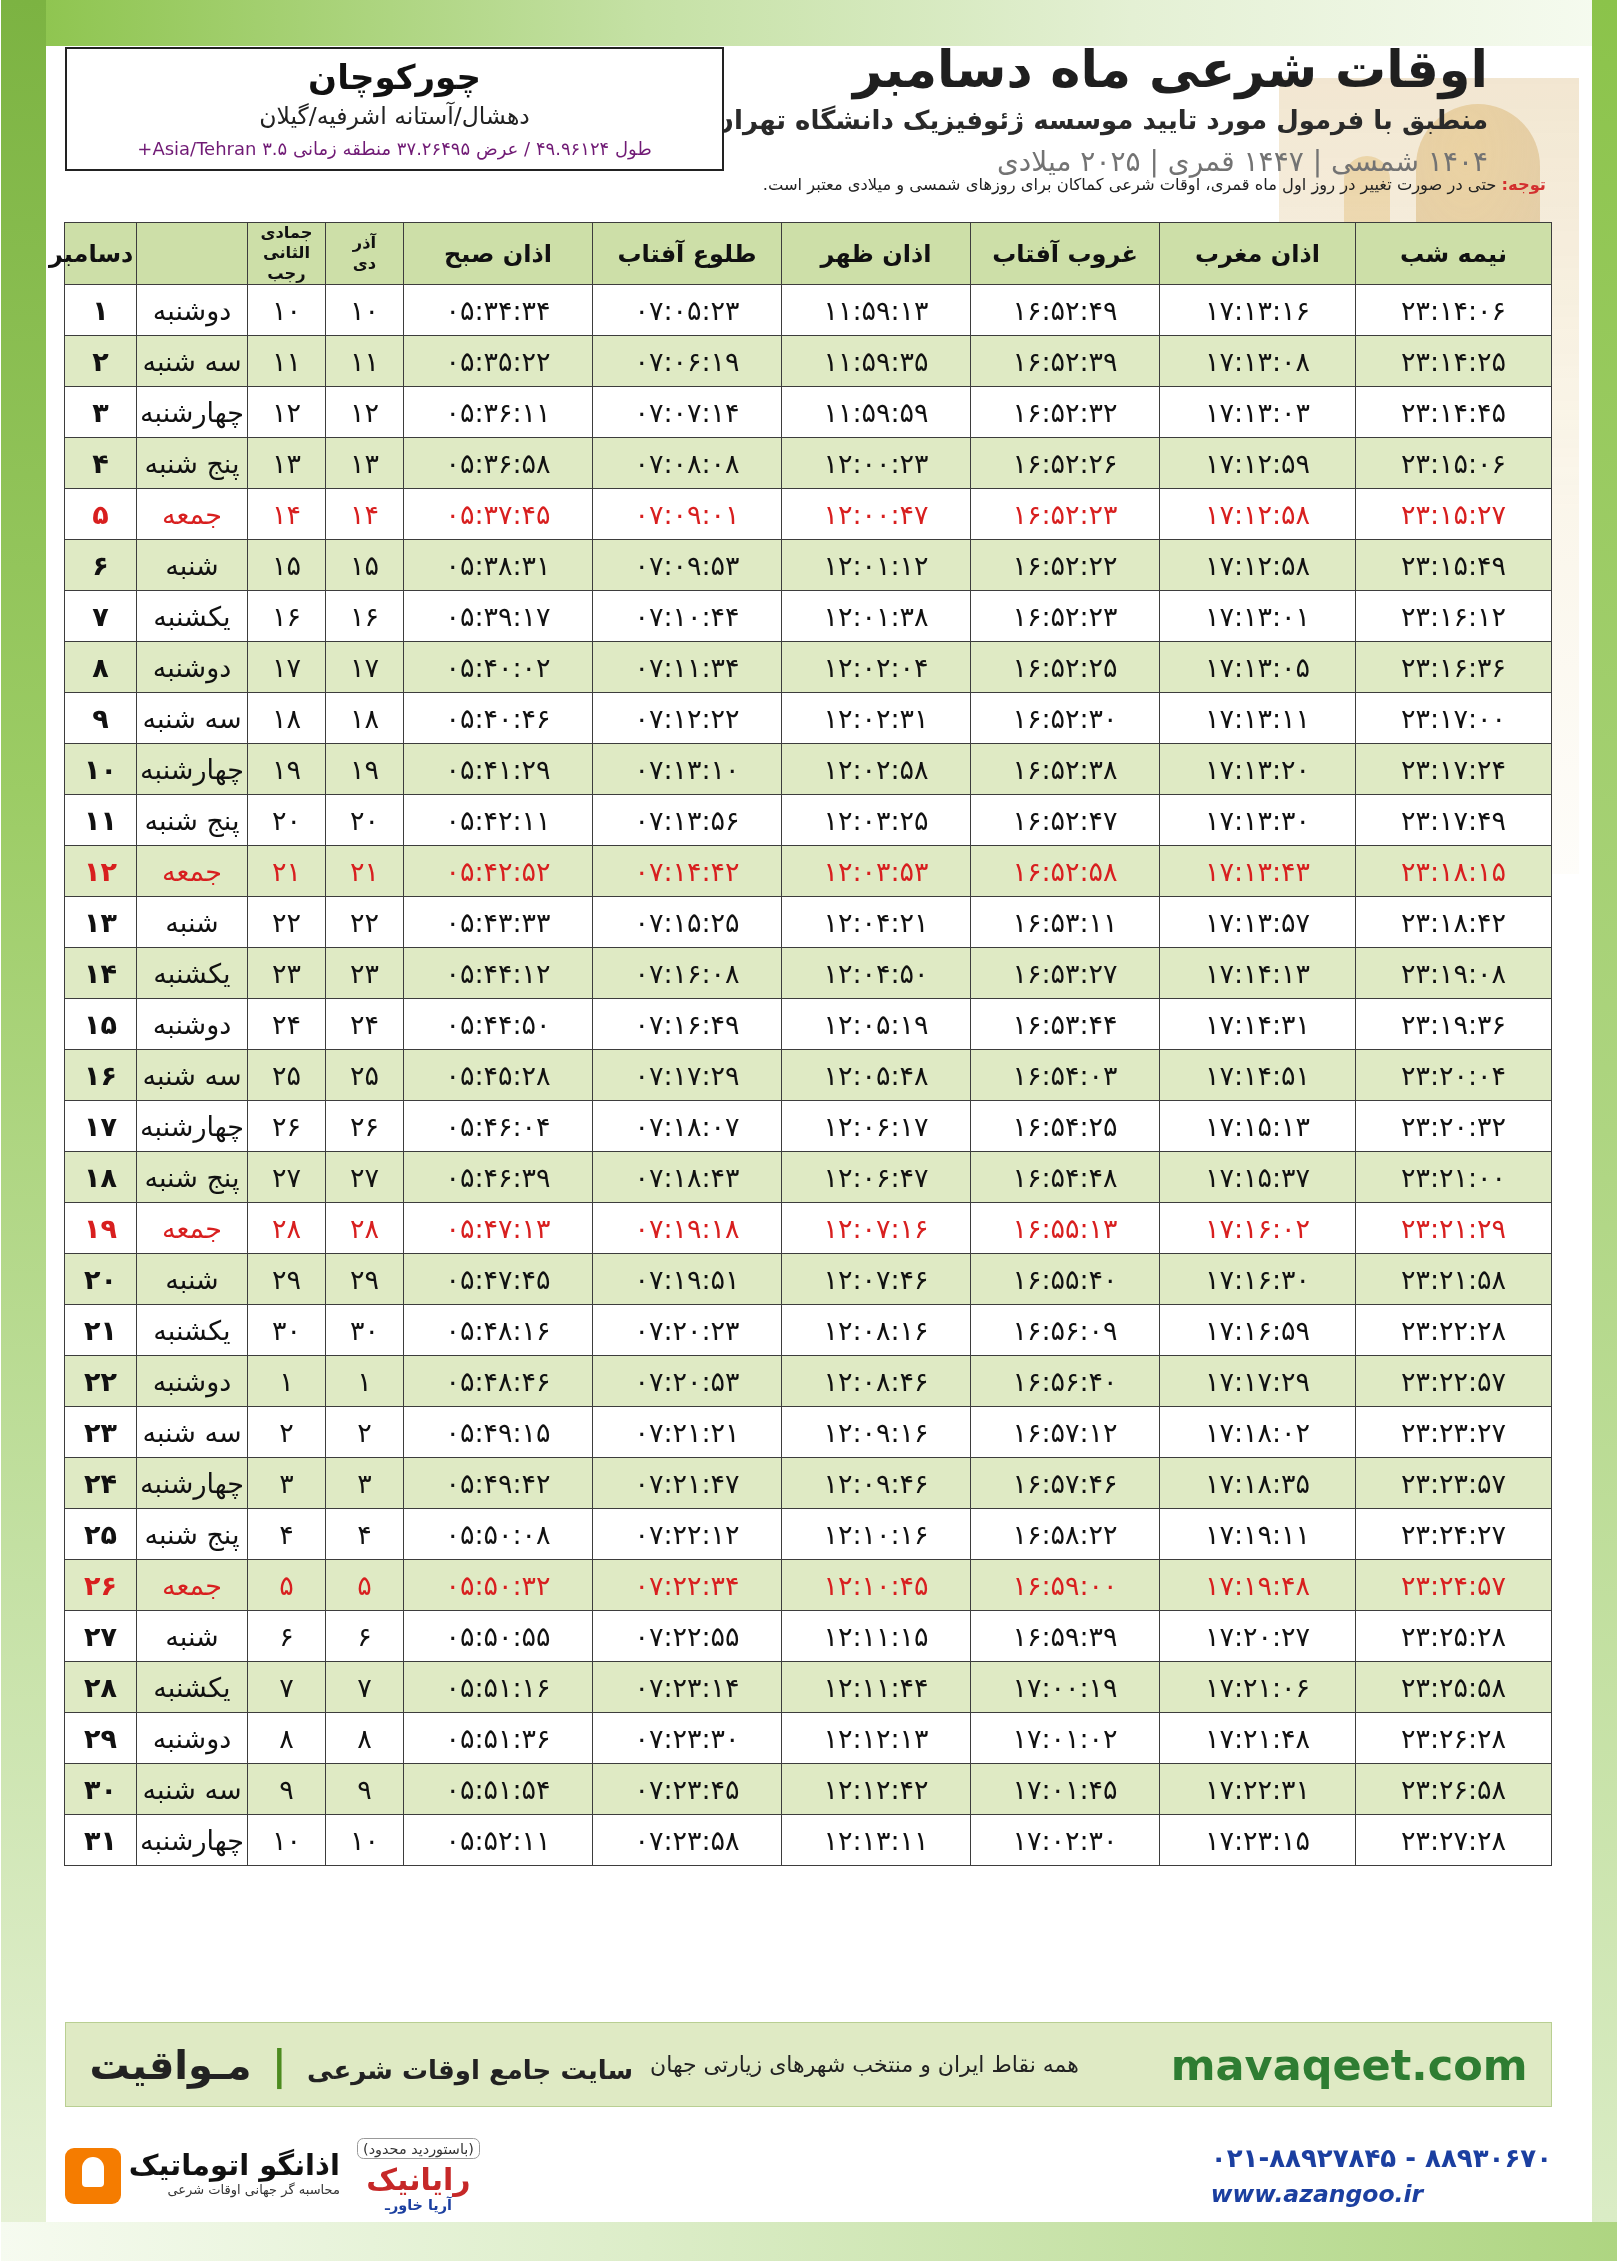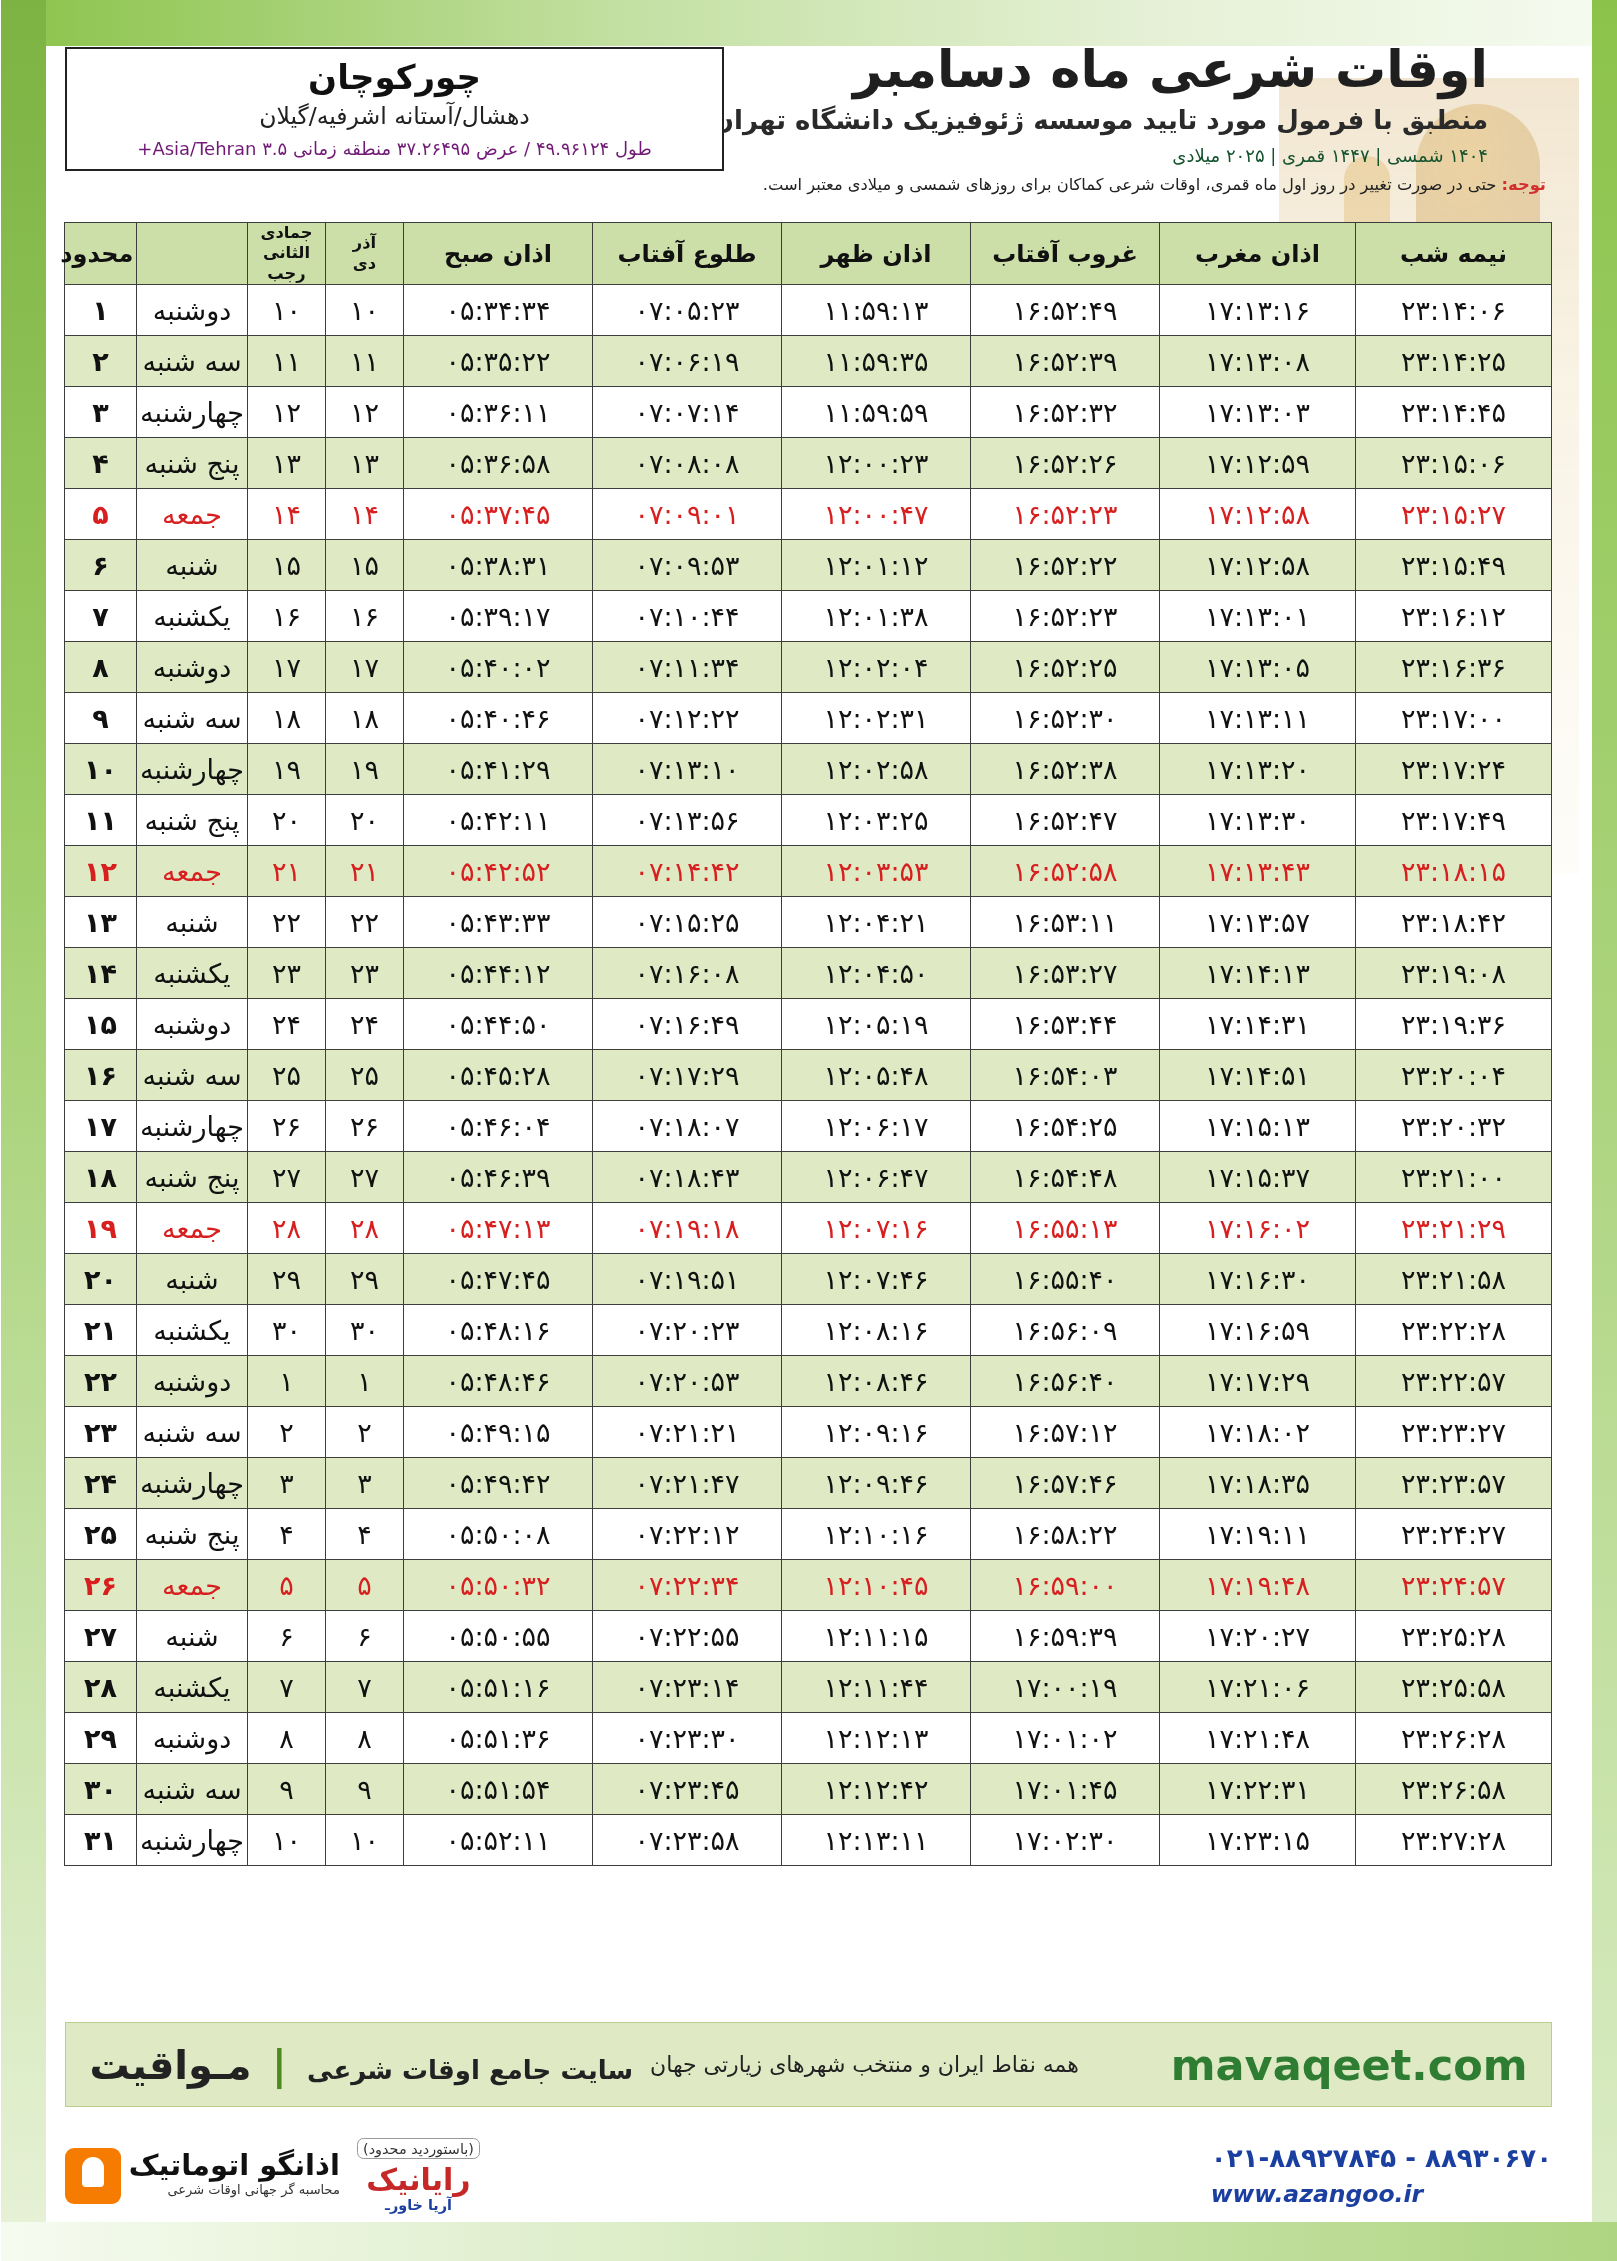--- a/index.html
+++ b/index.html
@@ -85,22 +85,22 @@
     letter-spacing: -0.7px;
   }
   .sub-title {
     font-size: 26px;
     font-weight: bold;
     color: #2a2a2a;
     margin-top: 6.5px;
     line-height: 1.2;
   }
   .date-line {
-    font-size: 18px;
-    color: #14532d;
+    font-size: 28px;
+    color: #737373;
     margin-top: 9px;
     letter-spacing: 0px;
   }
   .city-box {
     position: absolute;
     left: 65px;
     top: 9px;
     width: 659px;
     border: 2px solid #222;
     background: #ffffff;
@@ -372,21 +372,21 @@
         <th>اذان صبح</th>
         <th class="hdr-small">
           <div>آذر</div>
           <div>دی</div>
         </th>
         <th class="hdr-small">
           <div>جمادی الثانی</div>
           <div>رجب</div>
         </th>
         <th></th>
-        <th>محدود</th>
+        <th>دسامبر</th>
       </tr>
     </thead>
     <tbody id="table-body">
         <tr>
           <td>۲۳:۱۴:۰۶</td>
           <td>۱۷:۱۳:۱۶</td>
           <td>۱۶:۵۲:۴۹</td>
           <td>۱۱:۵۹:۱۳</td>
           <td>۰۷:۰۵:۲۳</td>
           <td>۰۵:۳۴:۳۴</td>

